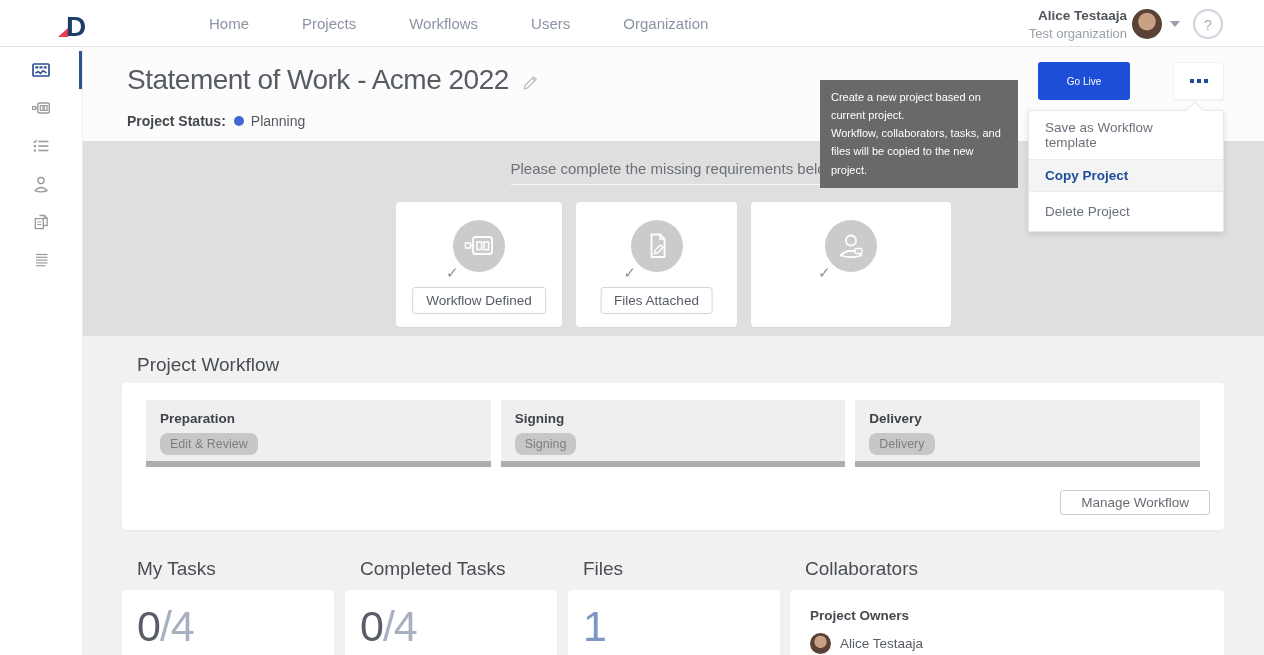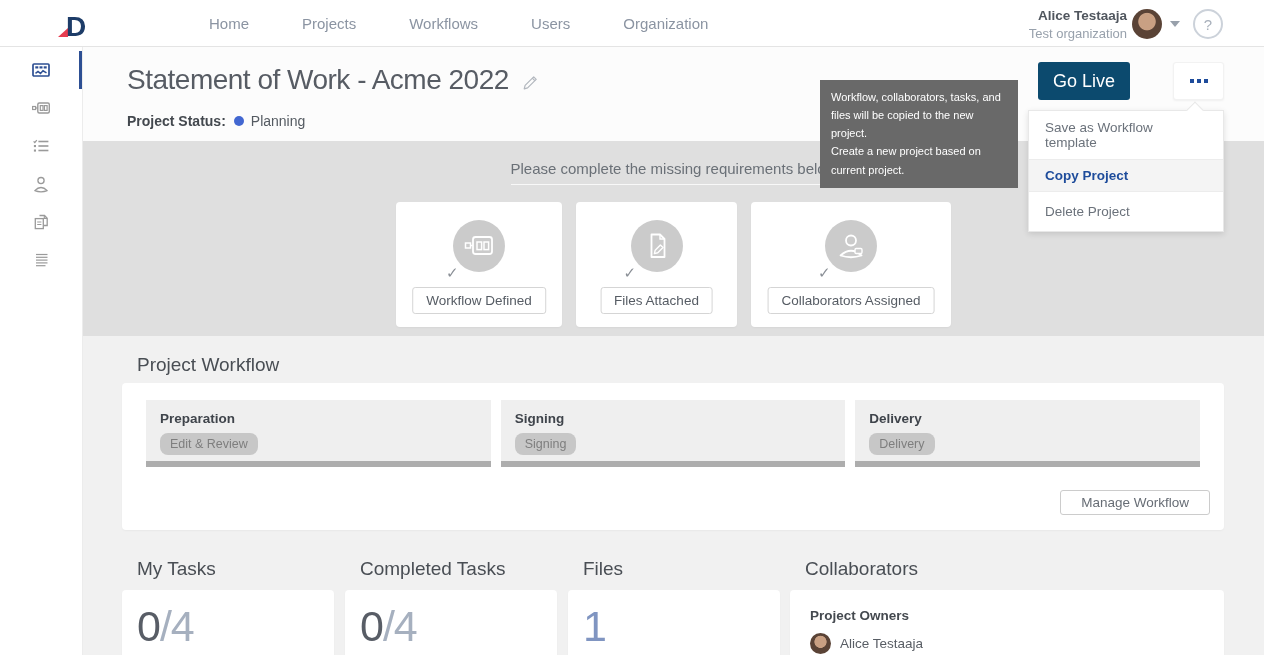--- a/index.html
+++ b/index.html
@@ -38,21 +38,21 @@
 
   
   .page-header { position:absolute; left:83px; top:47px; right:0; height:94px; background:#fcfcfc; }
   .title-row { position:absolute; left:44px; top:17px; display:flex; align-items:center; gap:13px; }
   .page-title { font-size:28px; font-weight:400; color:#575c64; letter-spacing:-0.5px; }
   .edit-icon { cursor:pointer; display:inline-flex; margin-top:4px; }
   .status-row { position:absolute; left:44px; top:66px; display:flex; align-items:center; font-size:14px; }
   .status-label { font-weight:bold; color:#43484e; }
   .status-dot { width:10px; height:10px; border-radius:50%; background:#4267d1; margin:0 7px 0 8px; }
   .status-value { color:#545a61; }
-  .go-live-btn { position:absolute; right:134px; top:15px; width:92px; height:38px; background:#0c4a6e; color:#ffffff; border:none; border-radius:3px; font-size:18px; font-weight:500; font-family:"Liberation Sans",sans-serif; cursor:pointer; }
+  .go-live-btn { position:absolute; right:134px; top:15px; width:92px; height:38px; background:#1d4ed8; color:#ffffff; border:none; border-radius:3px; font-size:10px; font-weight:500; font-family:"Liberation Sans",sans-serif; cursor:pointer; }
   .more-btn { position:absolute; right:40px; top:15px; width:51px; height:38px; background:#ffffff; border:1px solid #f2f2f2; border-radius:3px; box-shadow:0 1px 2px rgba(0,0,0,0.05); display:flex; align-items:center; justify-content:center; gap:3px; cursor:pointer; }
   .more-btn i { width:4px; height:4px; background:#1e4c9b; display:block; }
 
   
   .tooltip { position:absolute; left:820px; top:80px; width:198px; background:#696969; color:#ffffff; font-size:11px; line-height:1.65; padding:8px 11px 9px; z-index:50; }
 
   
   .context-menu { position:absolute; left:1028px; top:110px; width:196px; background:#ffffff; border:1px solid #e8e8e8; box-shadow:0 2px 6px rgba(0,0,0,0.12); z-index:40; }
   .menu-notch { position:absolute; top:-7px; right:22px; width:12px; height:12px; background:#ffffff; border-left:1px solid #e8e8e8; border-top:1px solid #e8e8e8; transform:rotate(45deg); }
   .menu-item { font-size:13.5px; color:#6b727b; padding:9px 16px; cursor:pointer; }
@@ -211,22 +211,22 @@
   <div class="more-btn">
     <span style="display:flex;gap:3px;">
         <i></i>
         <i></i>
         <i></i>
       </span>
   </div>
 </div>
 
 <div class="tooltip">
+  <div>Create a new project based on current project.</div>
   <div>Workflow, collaborators, tasks, and files will be copied to the new project.</div>
-  <div>Create a new project based on current project.</div>
 </div>
 
 <div class="context-menu">
   <div class="menu-notch"></div>
   <div class="menu-item">Save as Workflow template</div>
   <div class="menu-item highlight">Copy Project</div>
   <div class="menu-item">Delete Project</div>
 </div>
 
 <div class="requirements">
@@ -258,21 +258,20 @@
     </div>
     <div class="req-card">
       <div class="req-circle">
         <svg width="52" height="52" viewBox="0 0 52 52">
           <circle cx="26" cy="20.5" r="5" fill="none" stroke="#ffffff" stroke-width="1.8"></circle>
           <path d="M15.5,35.5 q10.5,-9.5 21,0 q-10.5,3.5 -21,0 z" fill="none" stroke="#ffffff" stroke-width="1.8" stroke-linejoin="round"></path>
           <rect x="30" y="28.5" width="7" height="5" rx="1.2" fill="#cbcbcb" stroke="#ffffff" stroke-width="1.4"></rect>
         </svg>
       </div>
       <span class="req-check">✓</span>
-      <span class="req-label">Collaborators Assigned</span>
     </div>
   </div>
 </div>
 
 <div class="workflow-section">
   <div class="section-heading wf-heading">Project Workflow</div>
   <div class="wf-card">
     <div class="wf-phases">
       <div class="wf-phase">
         <div class="wf-phase-title">Preparation</div>

